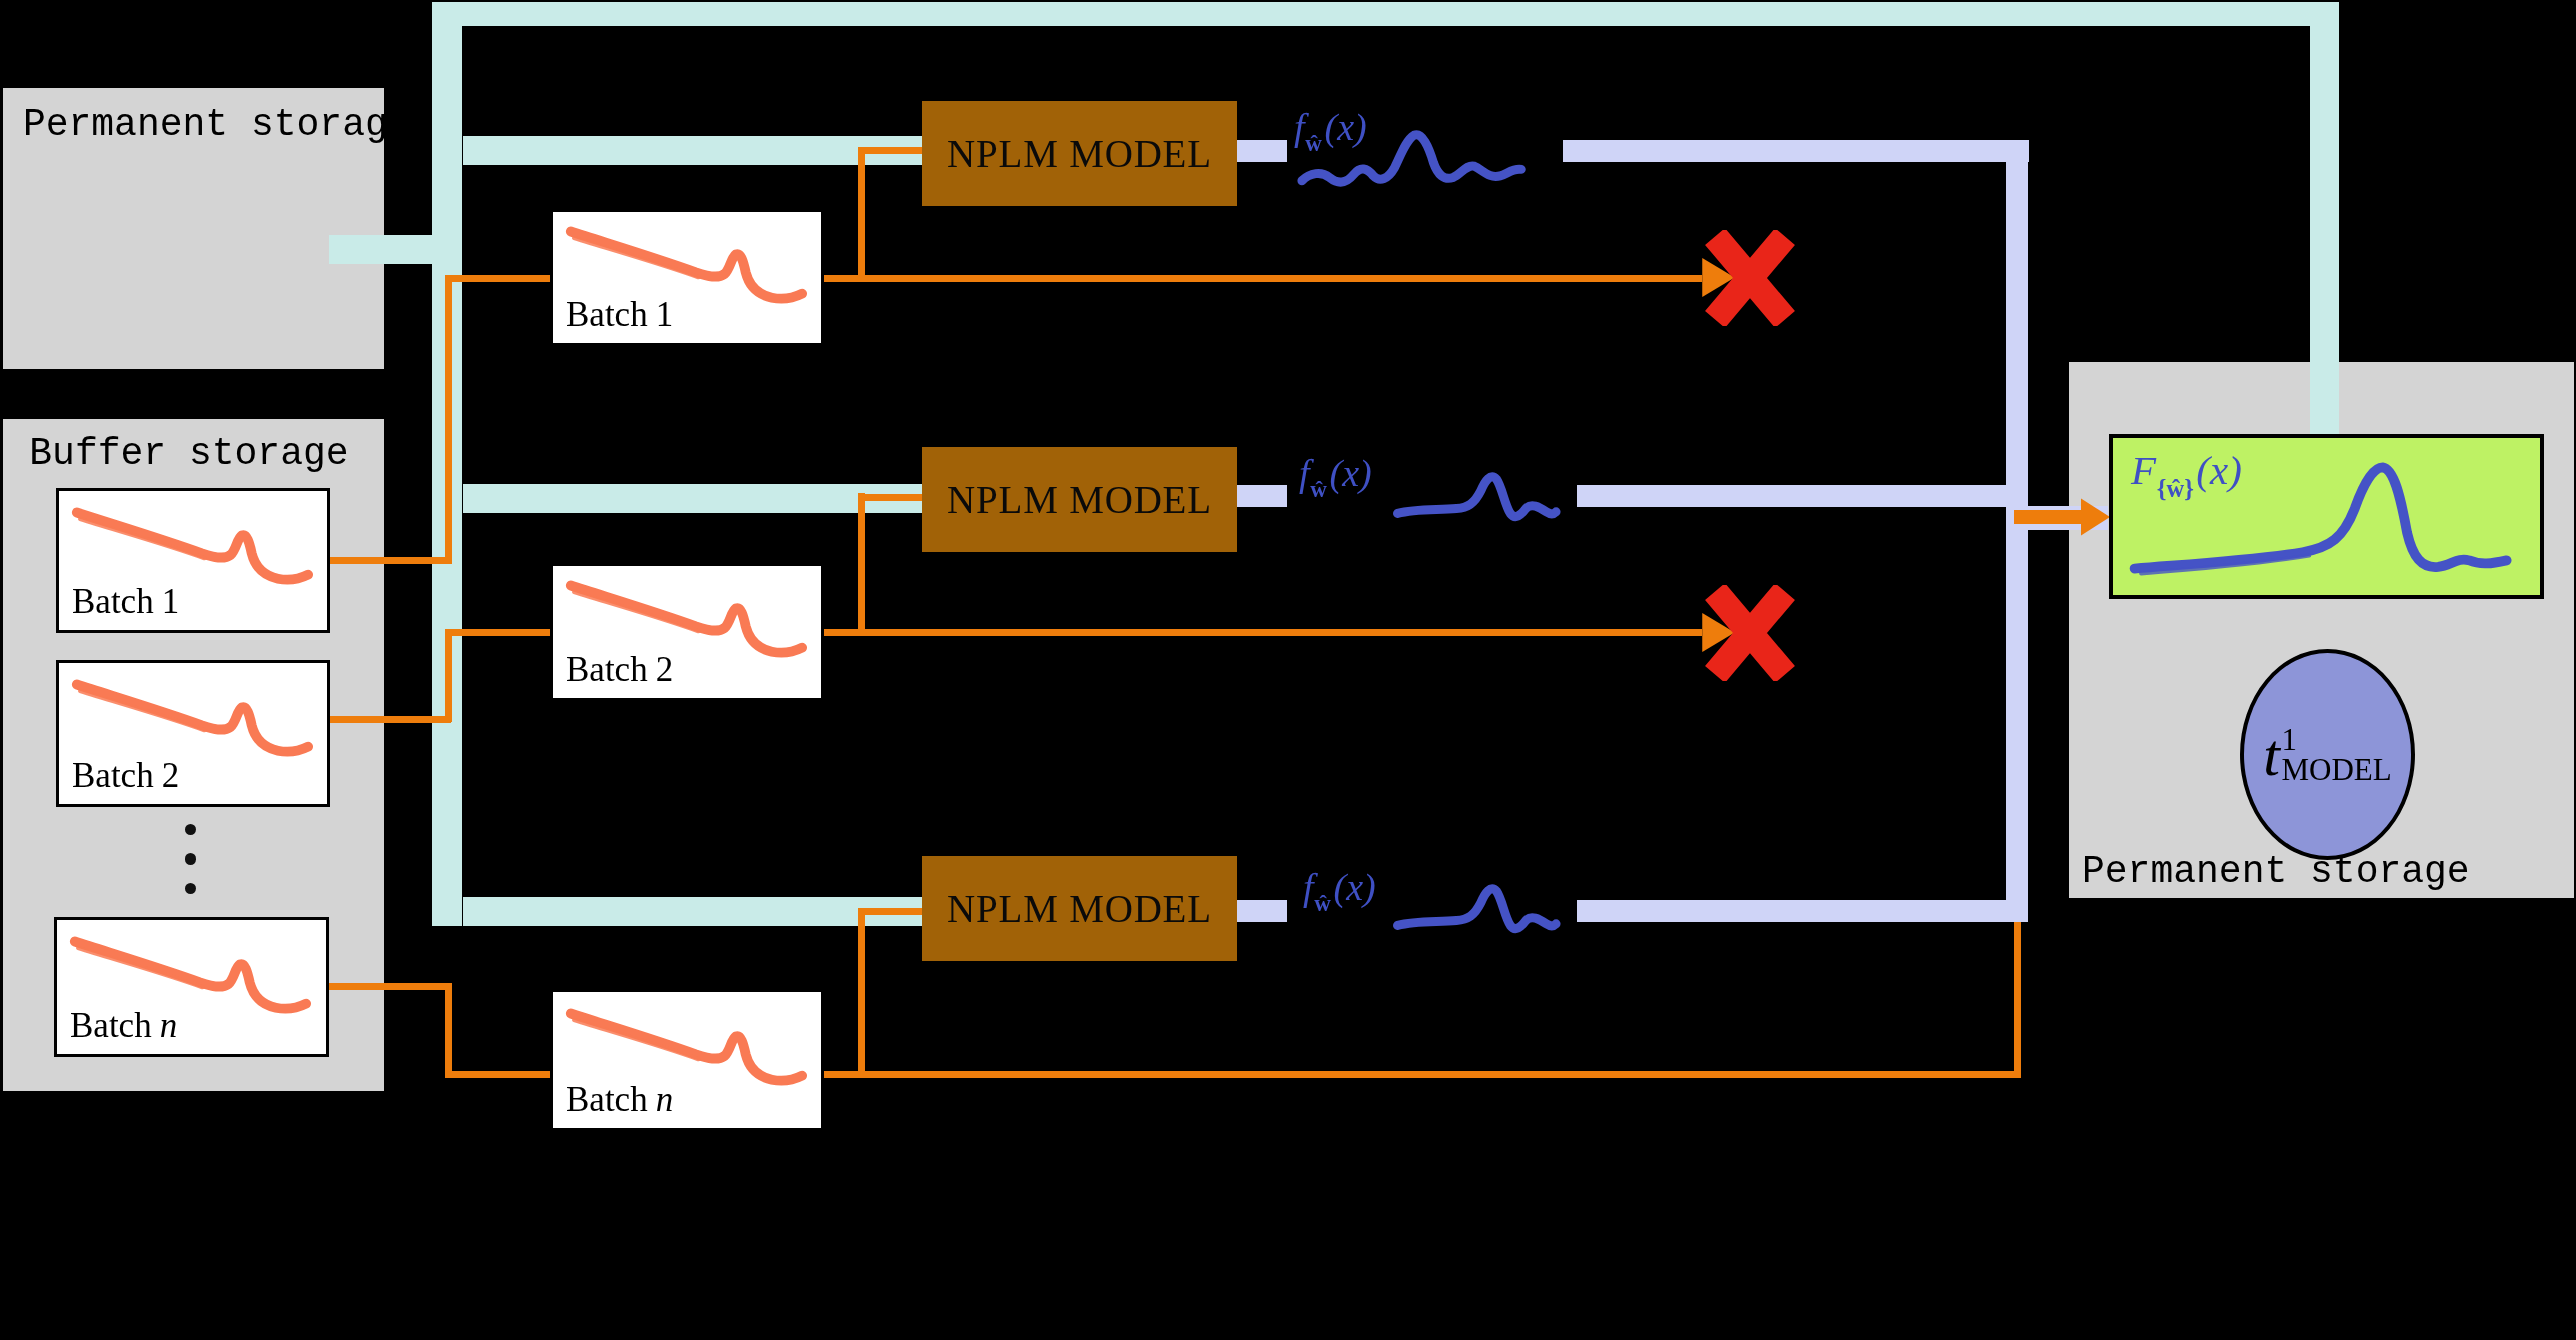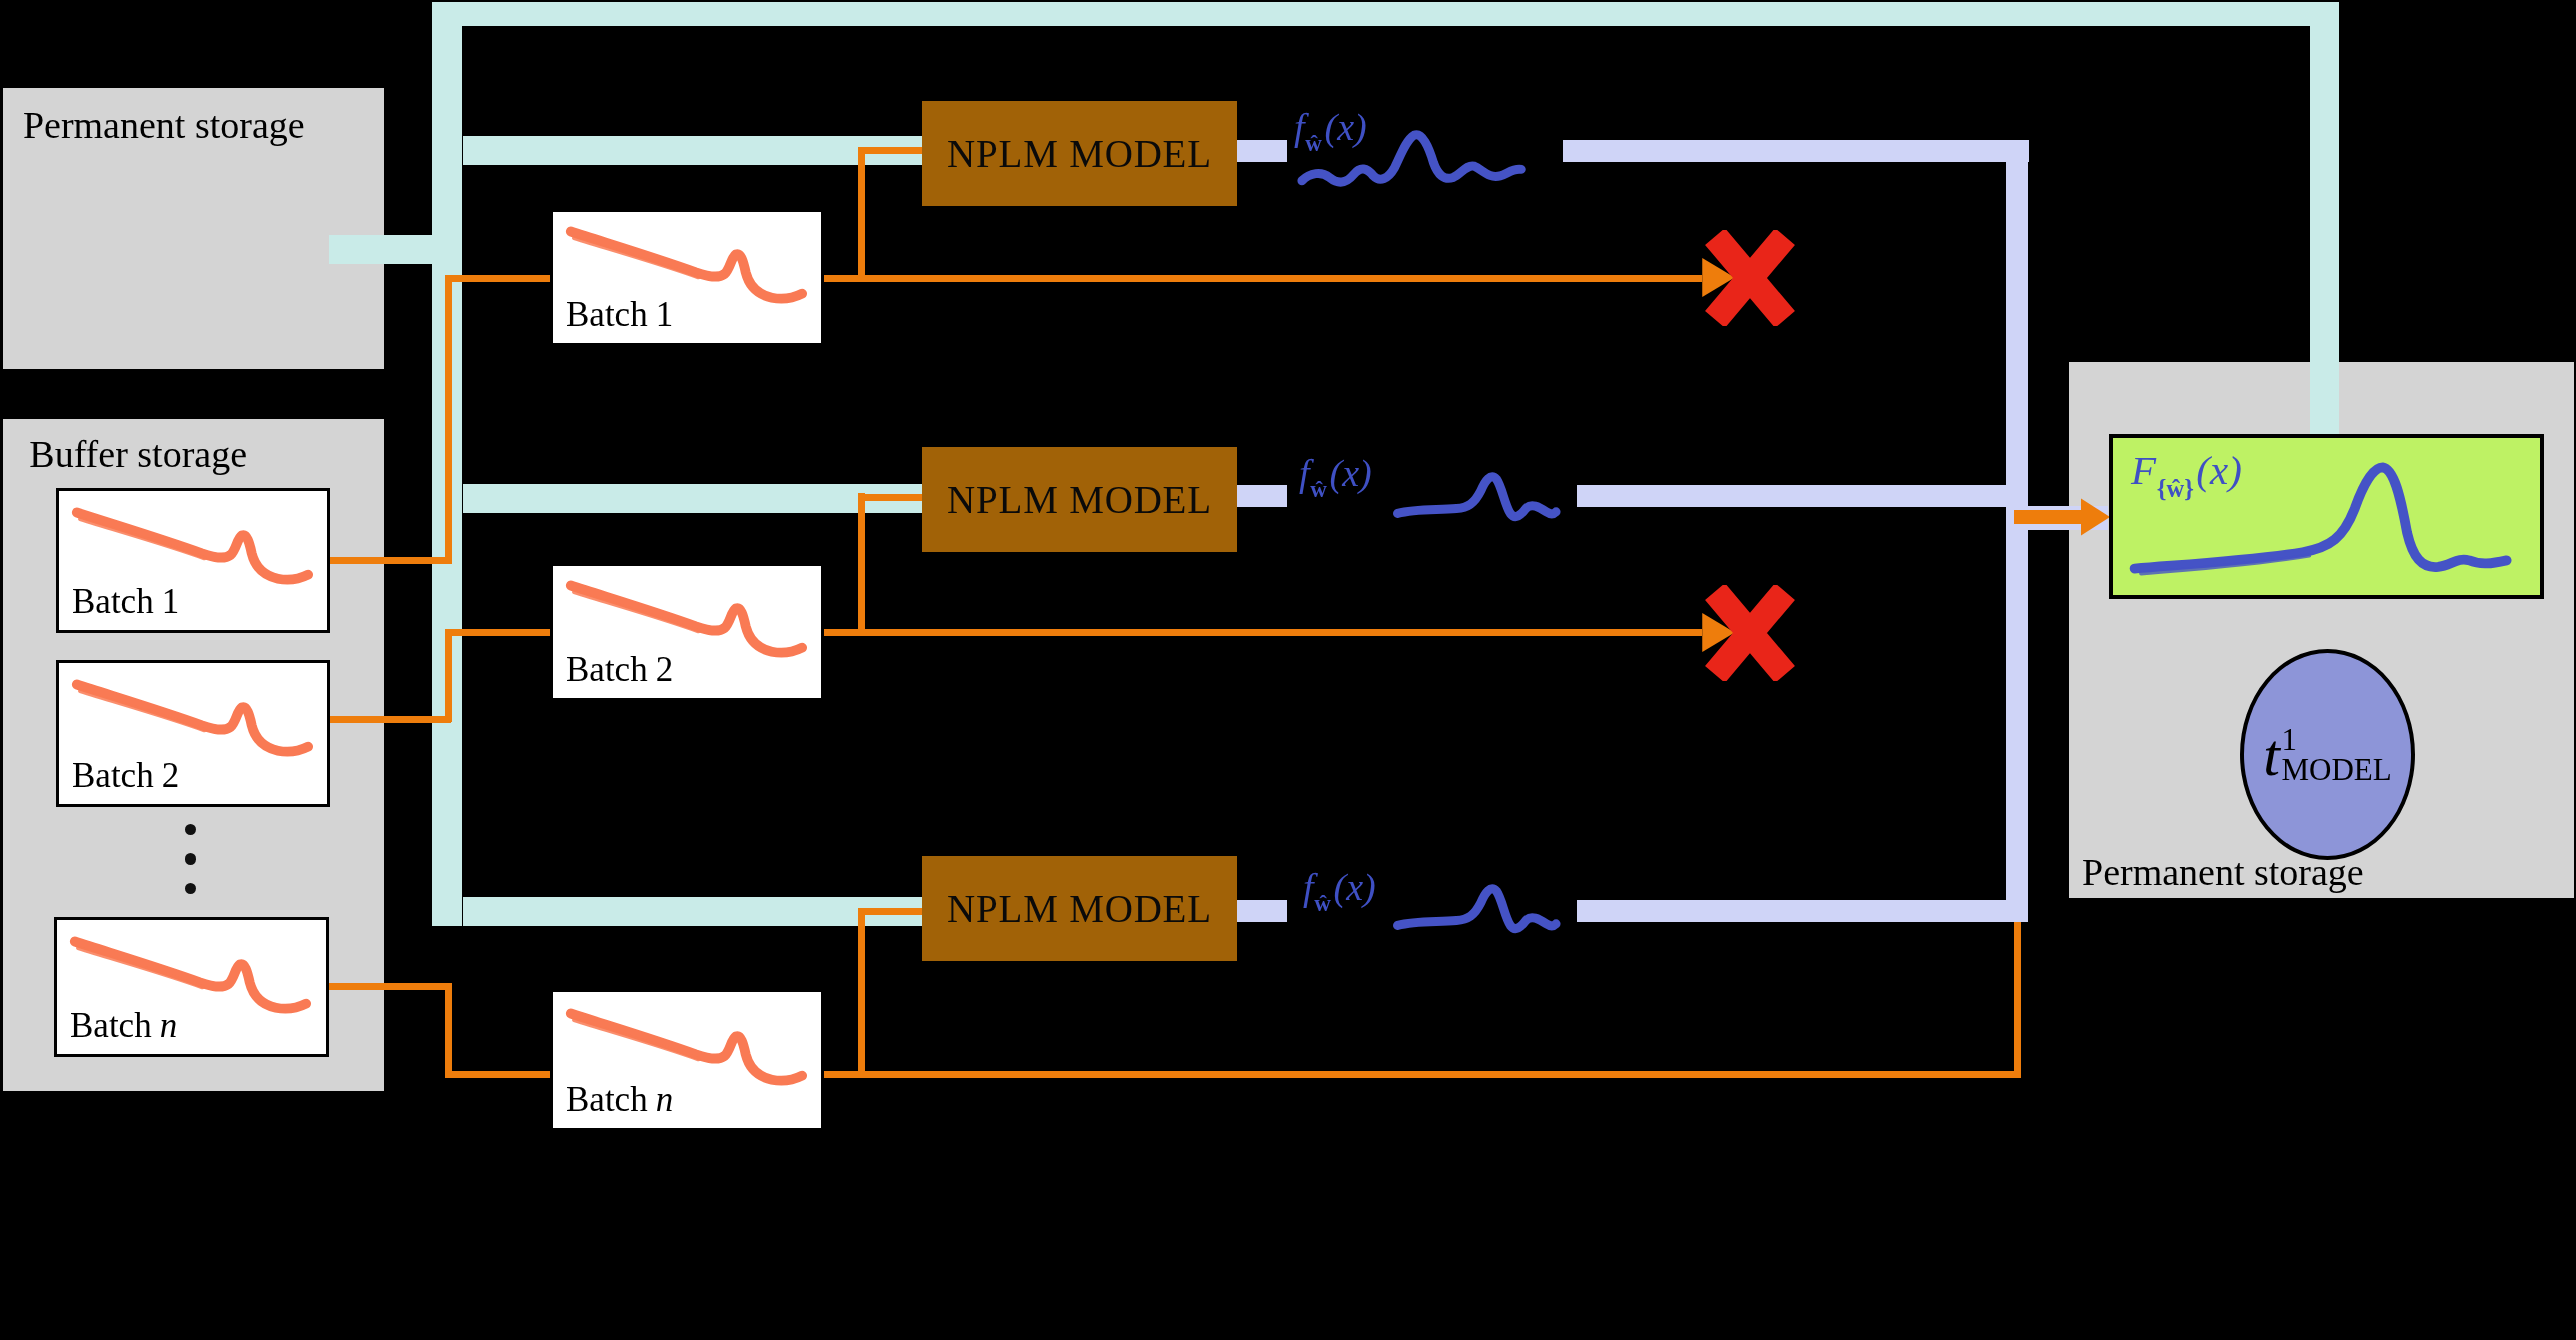--- a/index.html
+++ b/index.html
@@ -6,21 +6,21 @@
   #canvas{position:relative;width:2576px;height:1340px;background:#000;overflow:hidden;
           font-family:"Liberation Serif","DejaVu Serif",serif;color:#000;}
   .abs{position:absolute;}
   .gray{background:#d4d4d4;}
   .whitebox{background:#fff;border:3.3px solid #000;box-sizing:border-box;}
   .teal{background:#c9ebe8;}
   .lav{background:#cfd4f7;}
   .orange{background:#ee7d0c;}
   .nplm{background:#a16207;display:flex;align-items:center;justify-content:center;
         font-size:39px;letter-spacing:0.8px;color:#0a0a0a;}
-  .title{font-size:38px;color:#000;white-space:nowrap;}
+  .title{font-size:38px;color:#000;white-space:nowrap;font-family:Liberation Mono, monospace;}
   .boxlabel{position:absolute;left:13px;bottom:8.2px;font-size:35px;color:#000;white-space:nowrap;}
   .boxlabel span:last-child{margin-left:8.2px;}
   .it{font-style:italic;}
   .rm{font-style:normal;}
   .flabel{position:absolute;color:#3f50c4;font-size:38px;white-space:nowrap;}
   .flabel .fb{font-style:italic;}
   .flabel .fs{font-size:23px;font-weight:700;vertical-align:-11.4px;margin:0 2.5px 0 0.8px;}
   .flabel .fa{font-style:italic;}
   .Flabel{position:absolute;left:18px;top:8.2px;color:#3f50c4;font-size:41px;white-space:nowrap;}
   .Flabel .fb{font-style:italic;}

